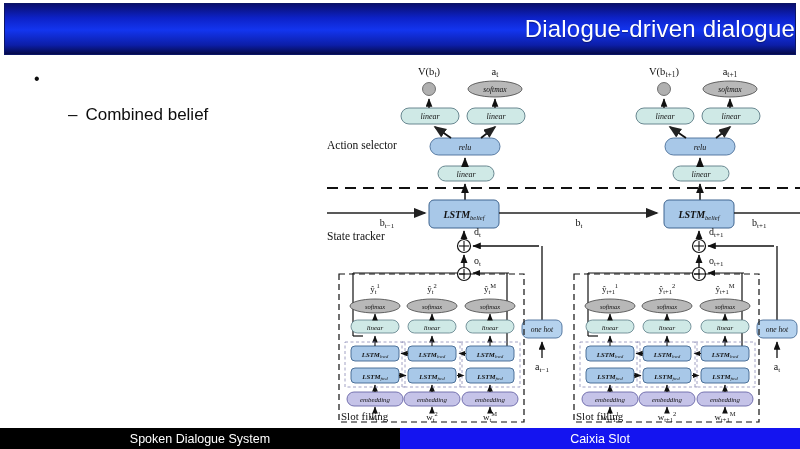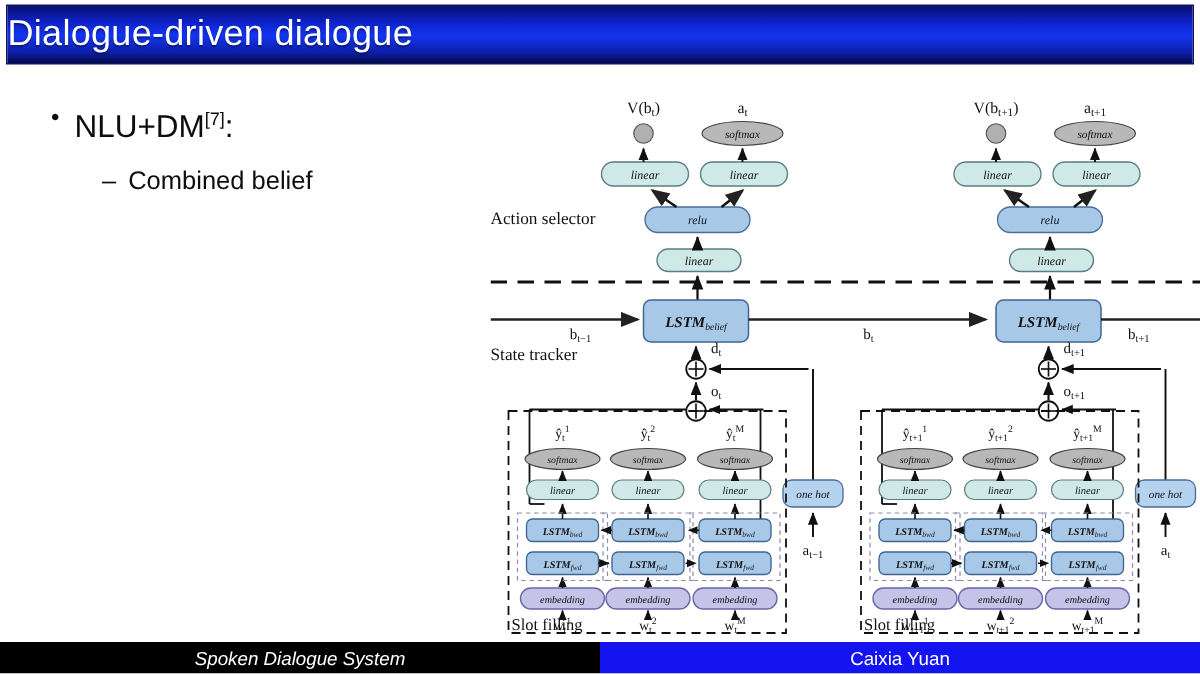--- a/index.html
+++ b/index.html
@@ -5,65 +5,64 @@
   html,body{margin:0;padding:0;}
   body{
     width:800px;height:449px;overflow:hidden;
     background:#ffffff;
     font-family:"Liberation Sans",sans-serif;
   }
   .slide{position:relative;width:800px;height:449px;background:#fff;}
 
   
   .titlebar{
-    position:absolute;left:4px;top:3px;width:792px;height:40px;
+    position:absolute;left:4px;top:3px;width:792px;height:52px;
     background:linear-gradient(to bottom,#0a0f6e 0%,#0d22c8 28%,#1335ef 52%,#0c1ea8 82%,#050a4a 100%);
     border:1px solid #0b1566;
     box-sizing:border-box;
-    display:flex;align-items:center;justify-content:flex-start;
+    display:flex;align-items:center;justify-content:flex-end;
   }
   .titlebar .title{
     color:#ffffff;font-size:24px;font-weight:400;letter-spacing:.2px;
     font-family:"Liberation Sans",sans-serif;
     text-shadow:0 1px 1px rgba(0,0,0,.35);
   }
 
   
   .bullets{position:absolute;left:34px;top:66px;width:280px;color:#0d0d0d;}
   .b1{font-size:21px;line-height:26px;display:flex;align-items:flex-start;}
   .b1 .dot{font-size:16px;margin-right:10px;line-height:26px;}
   .sup{font-size:12px;vertical-align:super;}
   .b2{font-size:17px;line-height:22px;margin-top:12px;margin-left:34px;display:flex;}
   .b2 .dash{margin-right:8px;}
 
   
   .footer{position:absolute;left:0;bottom:0;width:800px;height:21px;display:flex;}
   .footer .left{flex:0 0 400px;background:#000000;color:#ffffff;
-    display:flex;align-items:center;justify-content:center;font-size:12.5px;font-style:italic;}
+    display:flex;align-items:center;justify-content:center;font-size:12.5px;}
   .footer .right{flex:1;background:#1414f0;color:#ffffff;
     display:flex;align-items:center;justify-content:center;font-size:12.5px;}
 
   
   .diagram{position:absolute;left:327px;top:58px;width:490px;height:368px;}
   .diagram svg{display:block;}
   text{font-family:"Liberation Serif",serif;}
 </style>
 </head>
 <body>
 
 <div class="slide">
 
   <div class="titlebar">
     <span class="title">Dialogue-driven dialogue</span>
   </div>
 
   <div class="bullets">
     <div class="b1">
       <span class="dot">•</span>
-      <span><span>NLU+DM</span><span class="sup">[7]</span><span>:</span></span>
     </div>
     <div class="b2">
       <span class="dash">–</span>
       <span>Combined belief</span>
     </div>
   </div>
 
   <div class="diagram">
   <svg width="490" height="368" viewBox="0 0 490 368" xmlns="http://www.w3.org/2000/svg">
     <defs>
@@ -400,16 +399,16 @@
       <line x1="398" y1="353" x2="398" y2="349" stroke="#111" stroke-width="1.1" marker-end="url(#ah)"></line>
       <rect x="368" y="284" width="60" height="45" fill="none" stroke="#8a8ab5" stroke-width=".8" stroke-dasharray="3,2.5"></rect>
       <line x1="374" y1="295.5" x2="367" y2="295.5" stroke="#111" stroke-width="1" stroke-dasharray="4,3" marker-end="url(#ah)"></line>
       <line x1="365" y1="317.5" x2="372" y2="317.5" stroke="#111" stroke-width="1" stroke-dasharray="4,3" marker-end="url(#ah)"></line>
     </g>
   </svg>
   </div>
 
   <div class="footer">
     <div class="left">Spoken Dialogue System</div>
-    <div class="right">Caixia Yuan</div>
+    <div class="right">Caixia Slot</div>
   </div>
 
 </div>
 
 </body></html>

